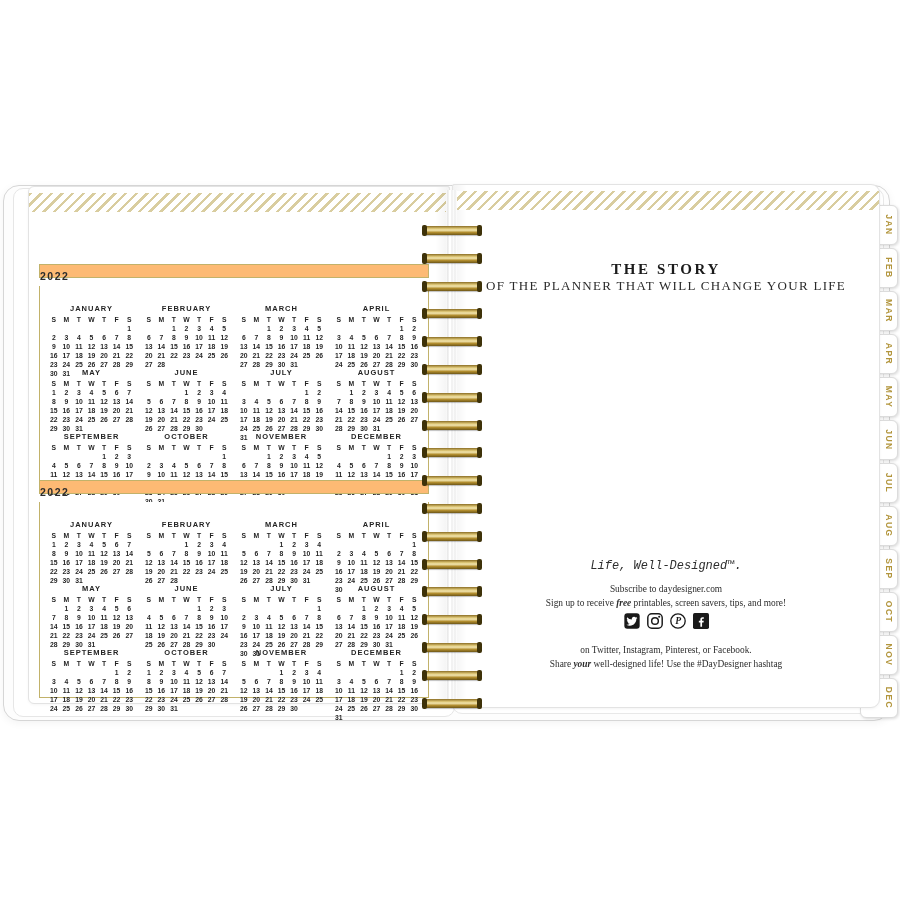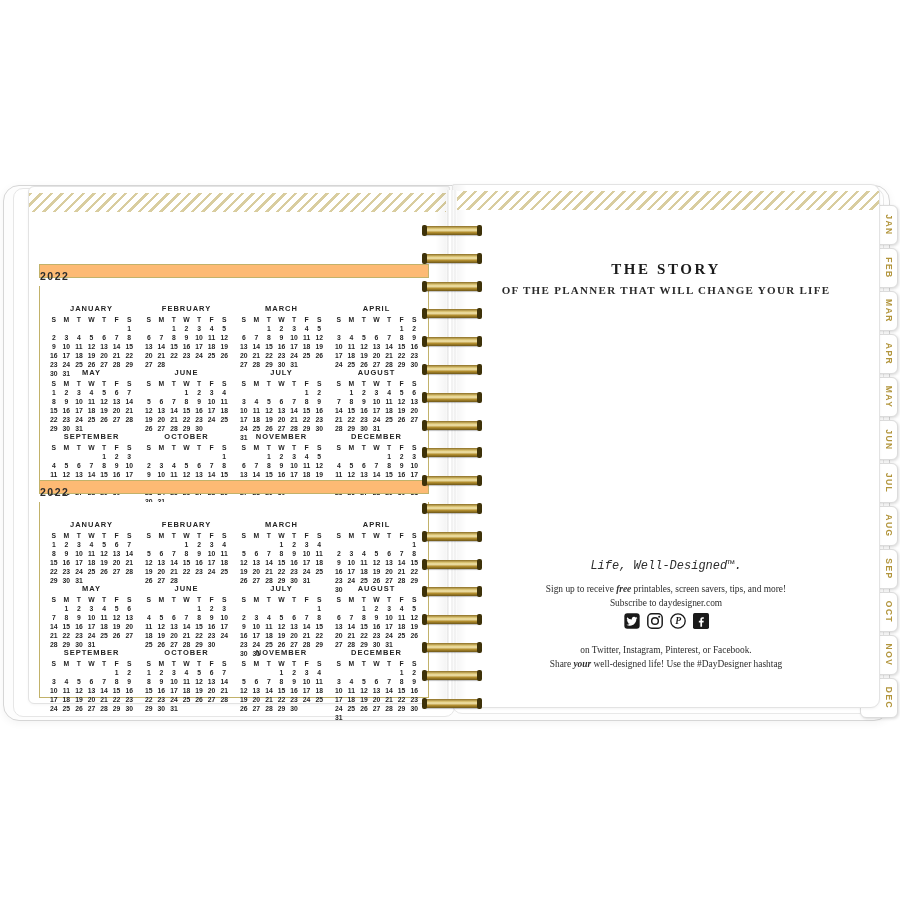--- a/index.html
+++ b/index.html
@@ -71,22 +71,22 @@
     background:linear-gradient(180deg,#8a6d24 0%,#d9c273 28%,#f3e6b0 46%,#b08c2e 72%,#6e5718 100%);
     box-shadow:0 1px 1px rgba(0,0,0,.25);}
   .coil::before,.coil::after{content:"";position:absolute;top:-1px;width:5px;height:11px;
     background:#3e3209;border-radius:2px;}
   .coil::before{left:-1px;} .coil::after{right:-1px;}
 
   
   .story-head{position:absolute;left:0;right:0;top:76px;text-align:center;}
   .story-title{font-family:"Liberation Serif",serif;font-size:15px;font-weight:bold;
     letter-spacing:2.6px;color:#1b1b1b;}
-  .story-subtitle{margin-top:6px;font-family:"Liberation Serif",serif;font-size:11px;
-    font-weight:bold;letter-spacing:1.3px;color:#2a2a2a;}
+  .story-subtitle{font-family:"Liberation Serif",serif;font-size:13px;
+    font-weight:normal;letter-spacing:1.3px;color:#2a2a2a;}
   .paras{position:absolute;left:70px;top:118px;width:318px;text-align:left;
     font-family:"Liberation Serif",serif;font-size:9.4px;line-height:1.4;color:#2d2d2d;}
   .tagline{position:absolute;left:0;right:0;top:374px;text-align:center;
     font-family:Liberation Mono, monospace;font-style:italic;font-size:12px;color:#2d2d2d;}
   .signup{position:absolute;left:0;right:0;top:397px;text-align:center;
     font-family:"Liberation Serif",serif;font-size:9.4px;line-height:14px;color:#2d2d2d;}
   .signup .em, .share .em{font-style:italic;font-weight:bold;}
   .social{position:absolute;left:0;right:0;top:428px;display:flex;justify-content:center;
     gap:7px;}
   .social svg{width:16px;height:16px;display:block;}
@@ -1263,22 +1263,22 @@
     <div class="story-head">
       <div class="story-title">THE STORY</div>
       <div class="story-subtitle">OF THE PLANNER THAT WILL CHANGE YOUR LIFE</div>
     </div>
 
     <div class="paras"></div>
 
     <div class="tagline">Life, Well-Designed™.</div>
 
     <div class="signup">
+      <div>Subscribe to daydesigner.com</div>
       <div><span>Sign up to receive </span><span class="em">free</span><span> printables, screen savers, tips, and more!</span></div>
-      <div>Subscribe to daydesigner.com</div>
     </div>
 
     <div class="social">
       <svg viewBox="0 0 24 24">
         <rect x="0.5" y="0.5" width="23" height="23" rx="4.5" fill="#1a1a1a"></rect>
         <path fill="#ffffff" transform="translate(3.6,4.2) scale(0.69)" d="M23.95 4.57a10 10 0 0 1-2.82.77 4.96 4.96 0 0 0 2.16-2.72c-.95.56-2 .96-3.12 1.19a4.92 4.92 0 0 0-8.38 4.48A13.94 13.94 0 0 1 1.64 3.16a4.92 4.92 0 0 0 1.52 6.57 4.9 4.9 0 0 1-2.23-.61v.06a4.92 4.92 0 0 0 3.95 4.83 4.9 4.9 0 0 1-2.22.08 4.93 4.93 0 0 0 4.6 3.42A9.87 9.87 0 0 1 0 19.54a13.9 13.9 0 0 0 7.55 2.21c9.05 0 14-7.5 14-14v-.64a10 10 0 0 0 2.4-2.54z"></path>
       </svg>
       <svg viewBox="0 0 24 24">
         <rect x="1.2" y="1.2" width="21.6" height="21.6" rx="6" fill="none" stroke="#1a1a1a" stroke-width="2.2"></rect>
         <circle cx="12" cy="12" r="5" fill="none" stroke="#1a1a1a" stroke-width="2.2"></circle>

